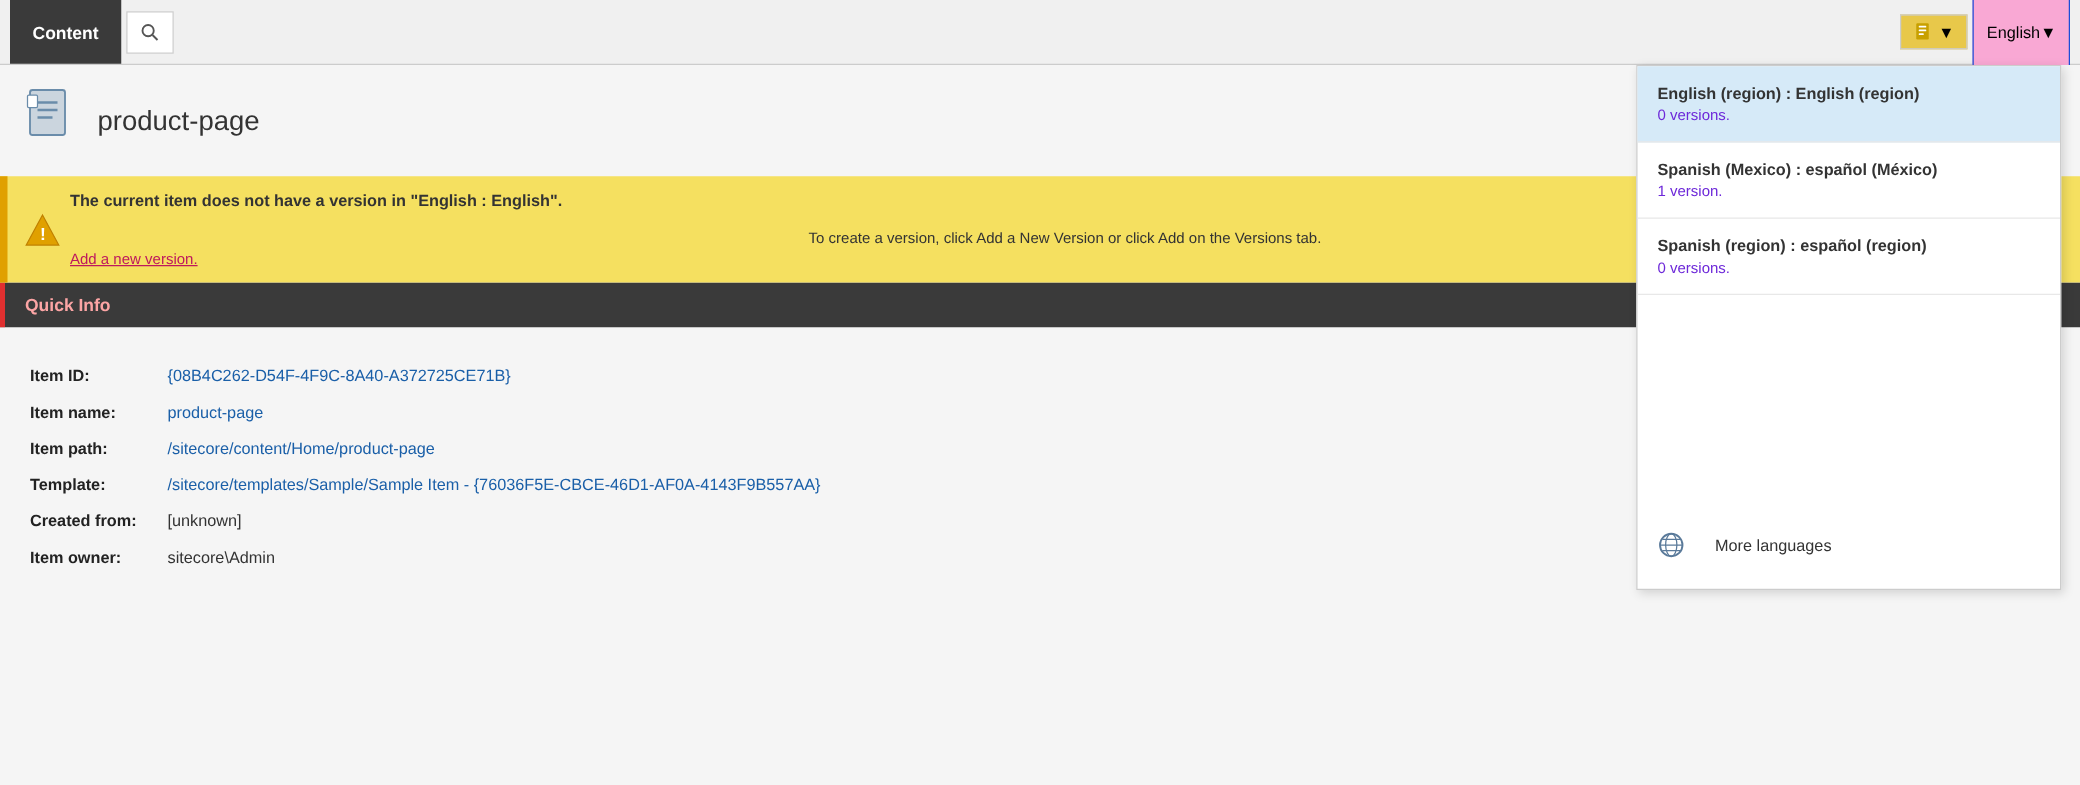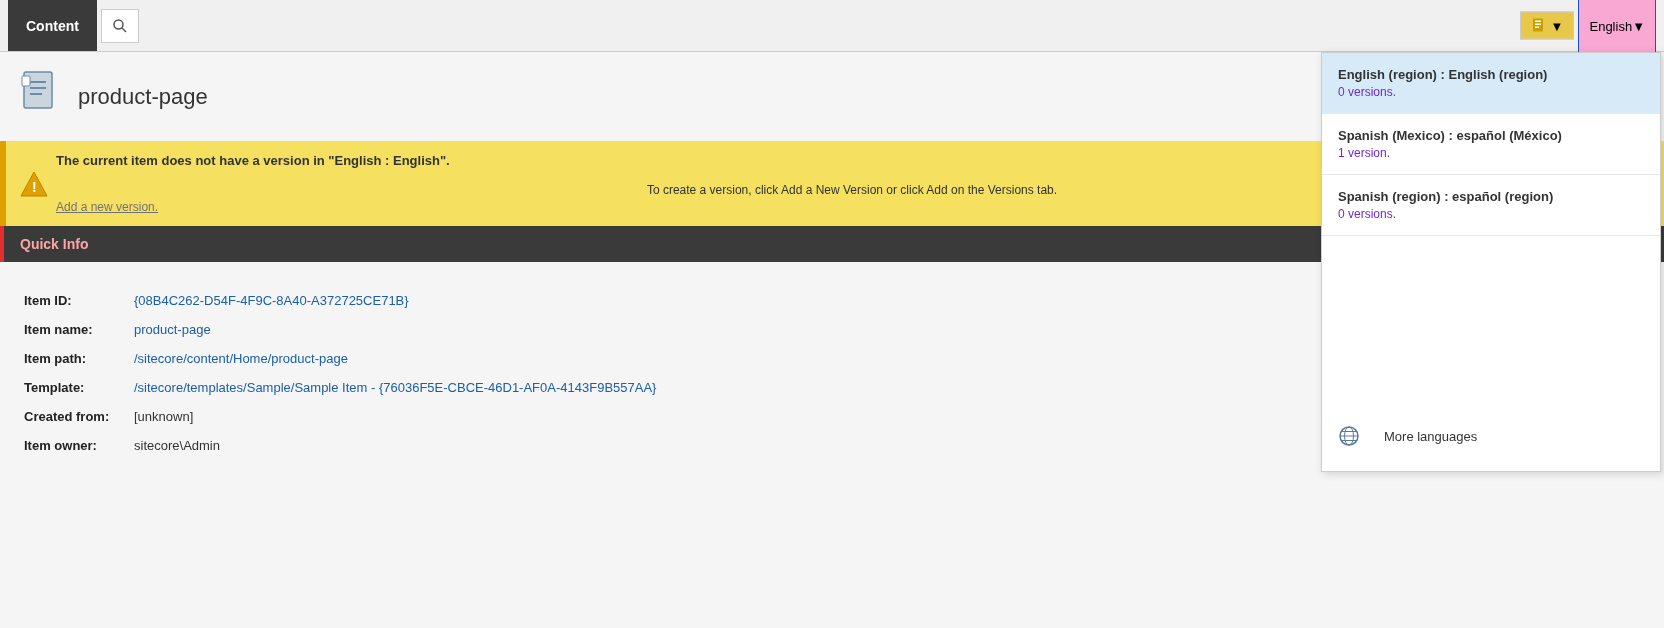--- a/index.html
+++ b/index.html
@@ -137,21 +137,21 @@
     }
 
     .warning-text-sub {
       color: #333;
       font-size: 12px;
       margin-bottom: 2px;
       text-align: center;
     }
 
     .warning-link {
-      color: #737373;
+      color: #be185d;
       font-size: 12px;
       text-decoration: underline;
       cursor: pointer;
     }
 
     
     .quick-info-header {
       background: #3a3a3a;
       color: #fca5a5;
       padding: 10px 16px;
@@ -193,21 +193,21 @@
     }
 
     
     .dropdown-panel {
       width: 340px;
       background: #fff;
       border: 1px solid #ccc;
       box-shadow: 2px 2px 8px rgba(0,0,0,0.15);
       position: absolute;
       top: 0;
-      right: 3px;
+      right: 15px;
       z-index: 100;
       min-height: 420px;
     }
 
     .lang-option {
       padding: 14px 16px;
       border-bottom: 1px solid #e8e8e8;
       cursor: pointer;
     }
 

